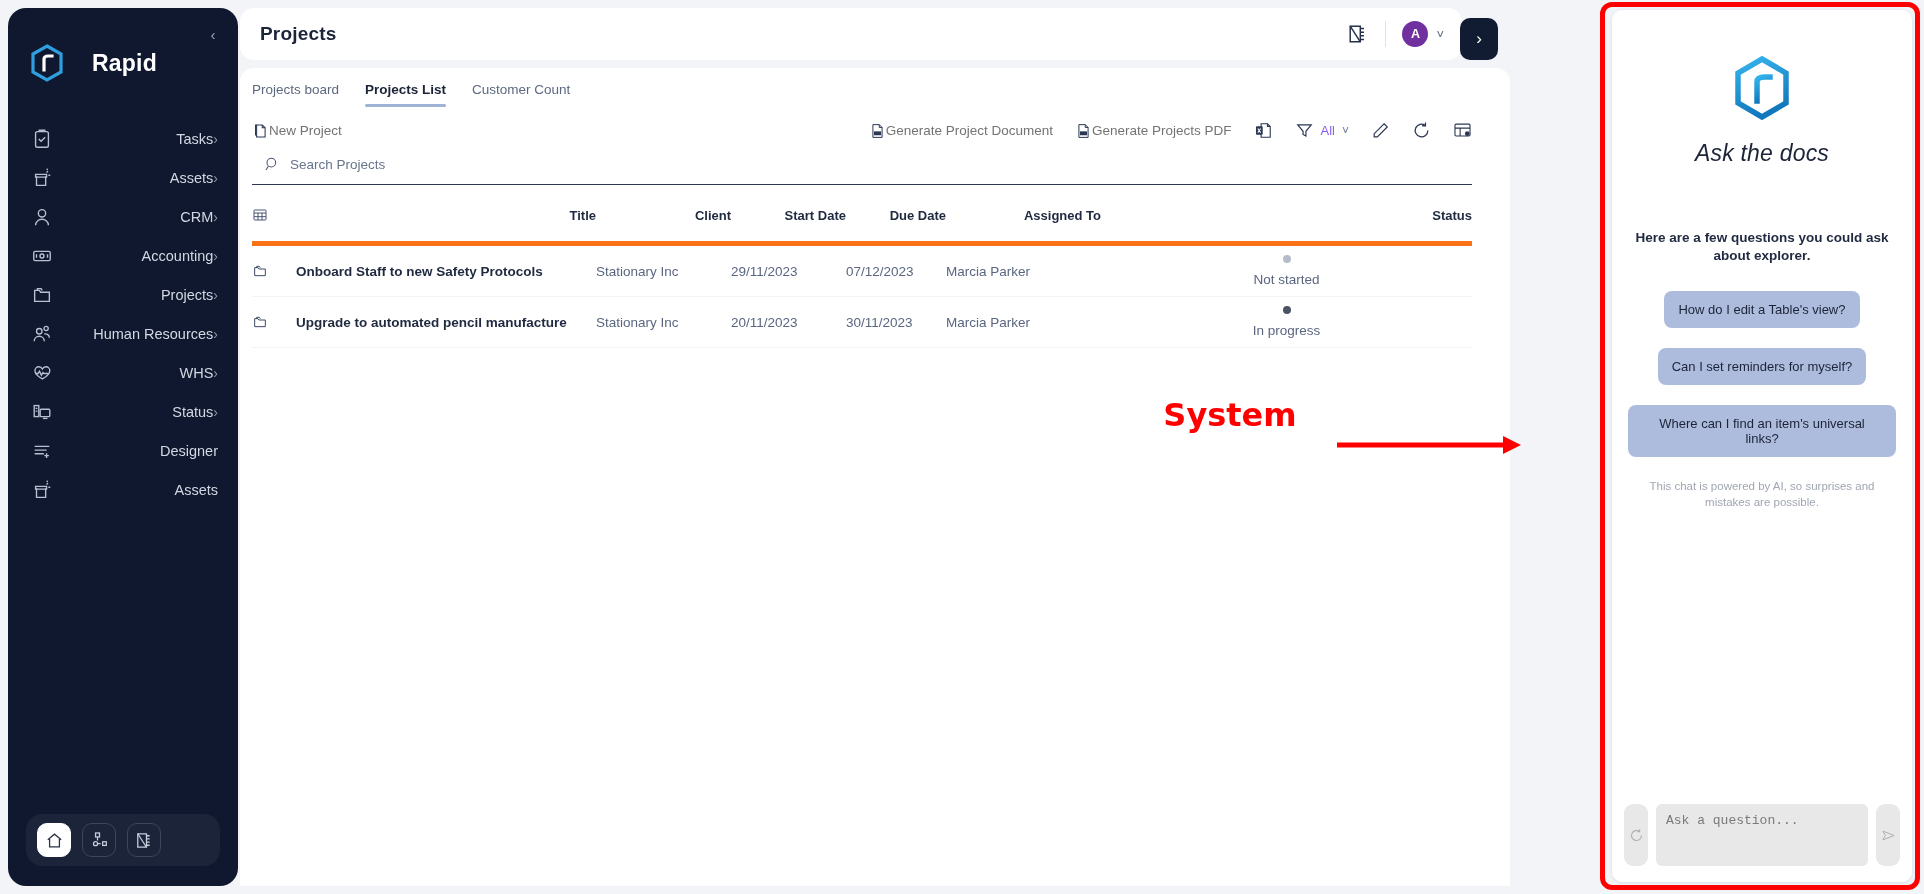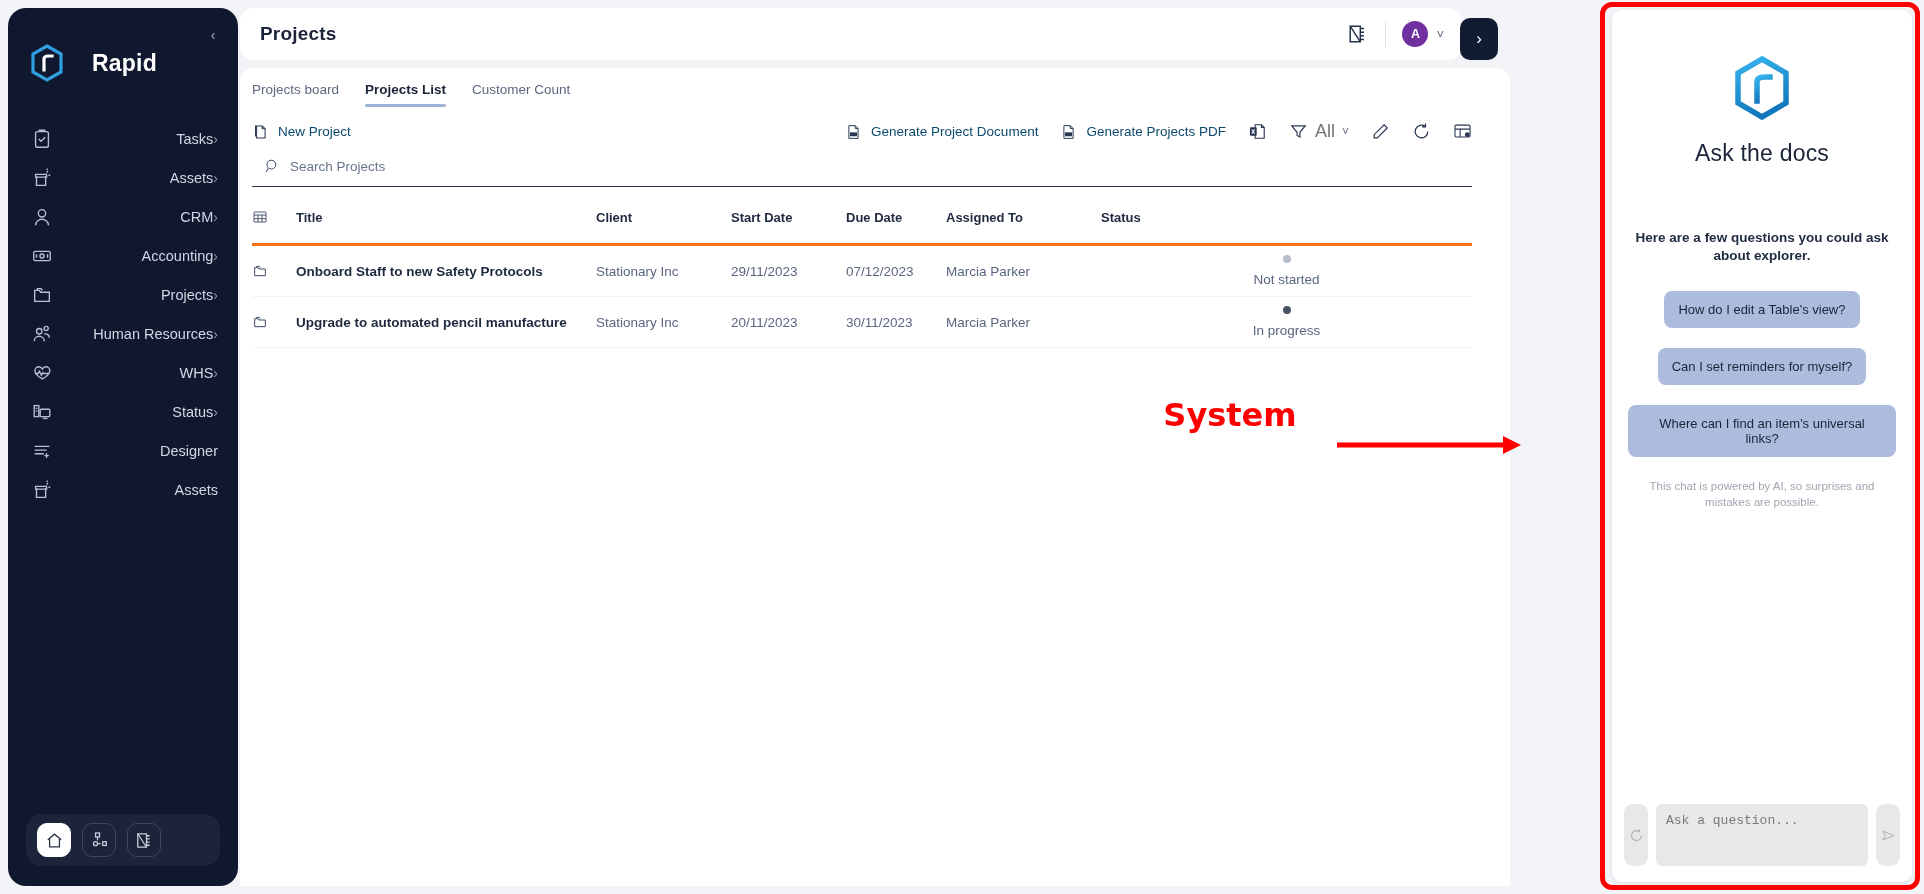--- a/index.html
+++ b/index.html
@@ -102,49 +102,49 @@
   .tab.active::after {
     content: ""; position: absolute; left: 0; right: 0; bottom: 0;
     height: 3px; background: #9fb3d9; border-radius: 2px;
   }
 
   .toolbar {
     display: flex; align-items: center;
     padding: 14px 38px 12px 12px; gap: 0;
   }
   .tool-btn {
-    display: flex; align-items: center; gap: 9px;
-    font-size: 13.5px; color: #0c4a6e; cursor: pointer;
+    display: flex; align-items: center; 
+    font-size: 13.5px; color: #737373; cursor: pointer;
   }
   .tool-btn svg { width: 17px; height: 18px; display:block; color:#2b3753; }
   .toolbar-spacer { flex: 1; }
   .tool-right { display: flex; align-items: center; gap: 22px; }
   .icon-btn { color: #2b3753; cursor: pointer; display:flex; align-items:center; }
   .icon-btn svg { width: 19px; height: 19px; display: block; }
   .filter-group { display: flex; align-items: center; gap: 7px; cursor: pointer; }
-  .filter-label { font-size: 18px; color: #737373; }
+  .filter-label { font-size: 13px; color: #8b5cf6; }
   .filter-chev { font-size: 12px; color: #6b7790; }
 
   .searchrow {
     display: flex; align-items: center; gap: 10px;
     padding: 4px 0 12px 12px;
     border-bottom: 1.5px solid #2b3753;
     margin: 0 38px 0 12px;
   }
   .searchrow svg { width: 16px; height: 16px; color: #4a5771; display:block; }
   .search-input {
     border: none; outline: none; font-size: 13.5px; color: #5d6a82;
     font-family: "Liberation Sans", sans-serif; background: transparent; width: 400px;
   }
   .search-input::placeholder { color: #68748c; }
 
   table { width: calc(100% - 50px); margin-left: 12px; border-collapse: collapse; }
   thead th {
-    text-align: left; font-size: 13px; font-weight: bold; color: #1f2940;
-    padding: 22px 0 18px 0; border-bottom: 3px solid #f97316;
+    text-align: right; font-size: 13px; font-weight: bold; color: #1f2940;
+    padding: 22px 0 18px 0; border-bottom: 5px solid #f97316;
   }
   tbody td {
     font-size: 13.5px; color: #5a6680; padding: 9px 0;
     border-bottom: 1px solid #f1f3f7;
   }
   td.cell-title { color: #1f2940; font-weight: bold; }
   .th-ico, .td-ico { width: 44px; }
   .th-ico svg, .td-ico svg { width: 16px; height: 16px; color: #3d4a66; display:block; }
   .col-title { width: 300px; }
   .col-client { width: 135px; }
@@ -167,21 +167,21 @@
     background: #ffffff; border-radius: 10px;
     display: flex; flex-direction: column;
     box-shadow: 0 1px 4px rgba(20,30,60,.10);
     overflow: hidden;
   }
   .chat-body { flex: 1; padding: 28px 16px 0; overflow: hidden; }
   .chat-logo { display: flex; justify-content: center; margin-top: 18px; }
   .chat-logo svg { width: 58px; height: 64px; display: block; }
   .chat-heading {
     text-align: center; font-size: 23px; color: #1b2438;
-    margin-top: 20px; letter-spacing: .2px;
+    margin-top: 20px; letter-spacing: .2px; font-style: italic;
   }
   .chat-sub {
     text-align: center; font-size: 13.5px; font-weight: bold; color: #1f2940;
     margin-top: 62px; line-height: 1.35; padding: 0 4px;
   }
   .sugg-list { margin-top: 26px; display: flex; flex-direction: column; align-items: center; gap: 20px; }
   .sugg {
     background: #adbbdd; color: #1b2438;
     border-radius: 8px; font-size: 13px;
     padding: 11px 14px; cursor: pointer; text-align: center;

